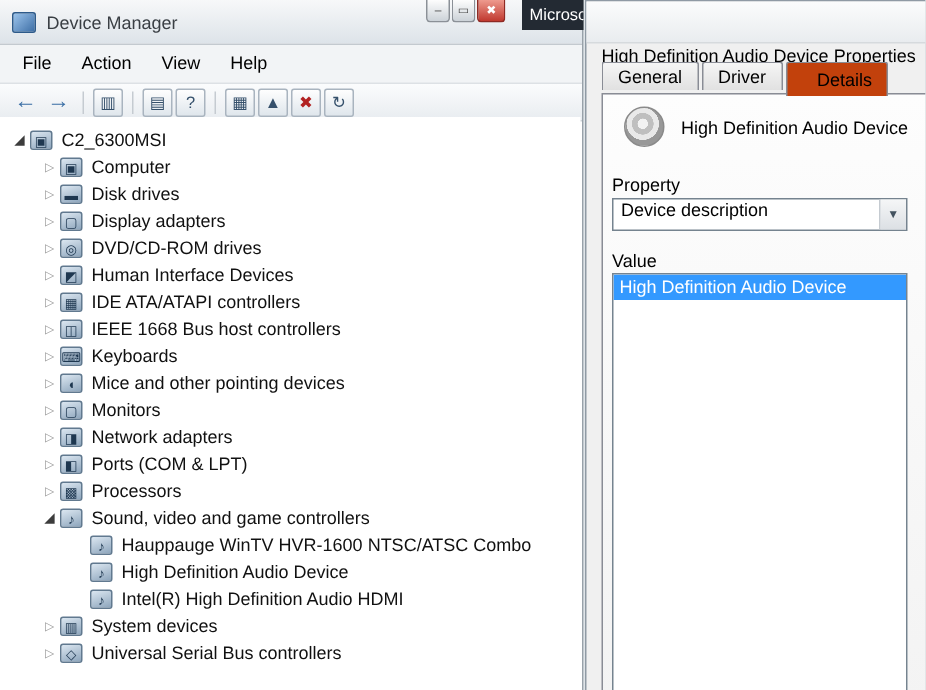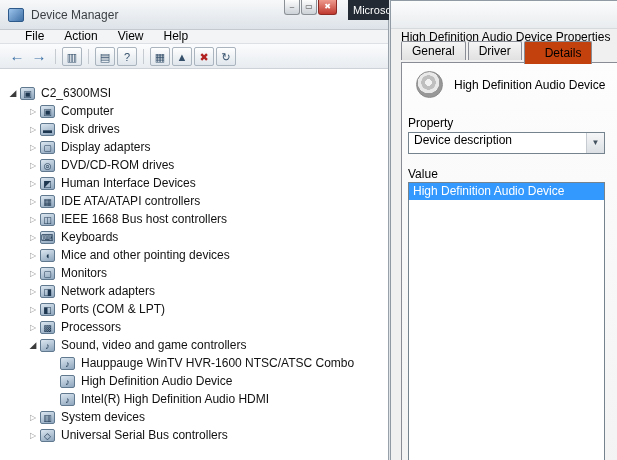--- a/index.html
+++ b/index.html
@@ -16,22 +16,22 @@
               background:linear-gradient(135deg,#9cc4ec,#3e6fa6); border:1px solid #2d5a8a; flex:none; }
   .title-text { font-size:12px; color:#3a3f44; white-space:nowrap; }
   .win-buttons { position:absolute; left:283px; top:0; display:flex; }
   .wbtn { width:16px; height:15px; margin-left:1px; border:1px solid #8b9097; border-top:none;
           border-radius:0 0 3px 3px; background:linear-gradient(#fdfdfd,#ccd2d8);
           font-size:8px; line-height:13px; text-align:center; color:#444; }
   .wbtn.close { width:19px; background:linear-gradient(#ee9a8e,#c0392f); border-color:#8e2a24; color:#fff; }
   .bg-fragment { position:absolute; left:348px; top:0; width:41px; height:20px; background:#232a33;
                  color:#fff; font-size:11px; line-height:20px; padding-left:5px; overflow:hidden;
                  white-space:nowrap; z-index:6; }
-  .menubar { height:14px; background:#f2f4f6; border-bottom:1px solid #dde1e5; display:flex;
-             align-items:center; padding-left:15px; }
+  .menubar { height:26px; background:#f2f4f6; border-bottom:1px solid #dde1e5; display:flex;
+             align-items:center; padding-left:5px; }
   .menu-item { padding:2px 10px 3px; }
   .toolbar { height:25px; background:linear-gradient(#fbfcfd,#e8ecf0); border-bottom:1px solid #ccd2d7;
              display:flex; align-items:center; padding-left:7px; gap:2px; }
   .tb { width:20px; height:19px; text-align:center; line-height:18px; font-size:11px; color:#35506b;
         border-radius:2px; }
   .tb.nav { font-size:15px; font-weight:bold; color:#3a6ea5; }
   .tb.box { background:linear-gradient(#fefefe,#dfe6ec); border:1px solid #a9b4bf; }
   .tb.danger { color:#b22222; }
   .tb-sep { width:1px; height:15px; background:#c5cbd1; margin:0 4px; flex:none; }
   .tree { position:absolute; top:78px; left:0; right:1px; bottom:0; background:#fff; overflow:hidden;

